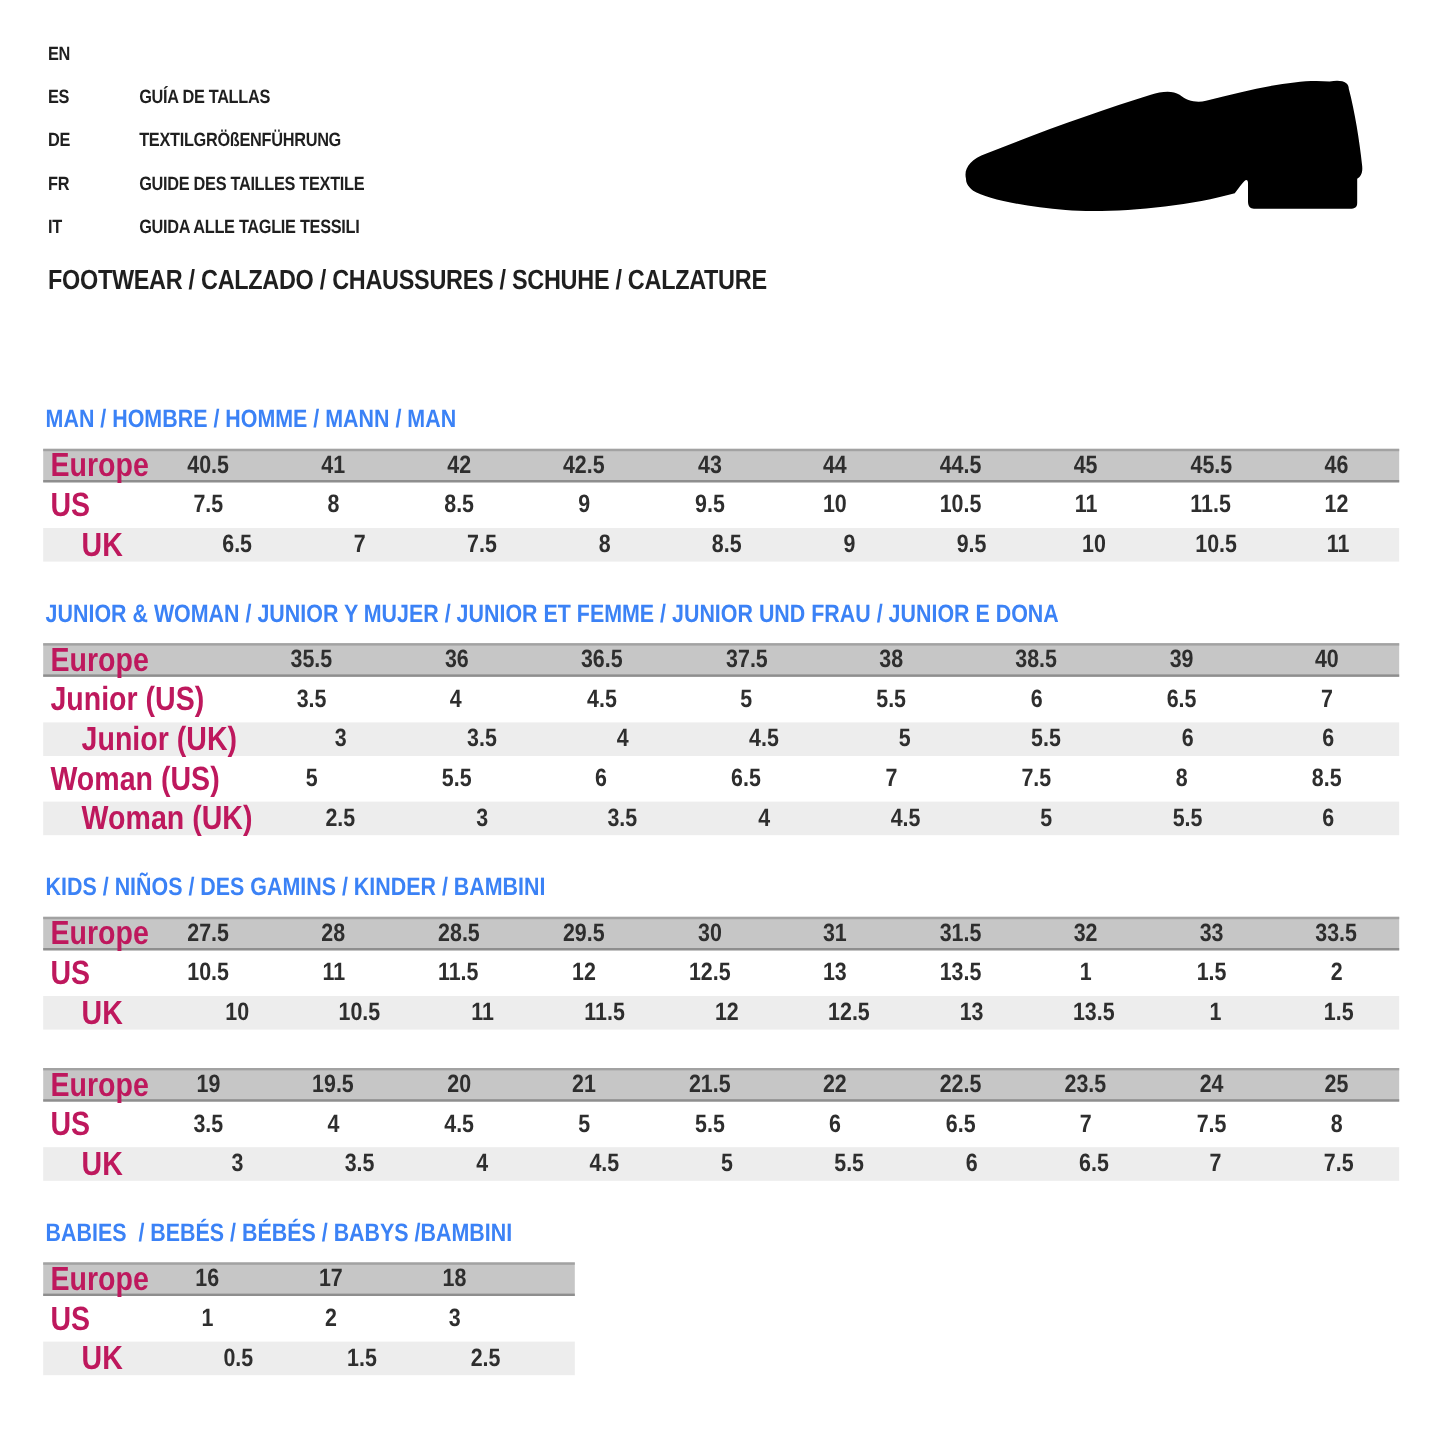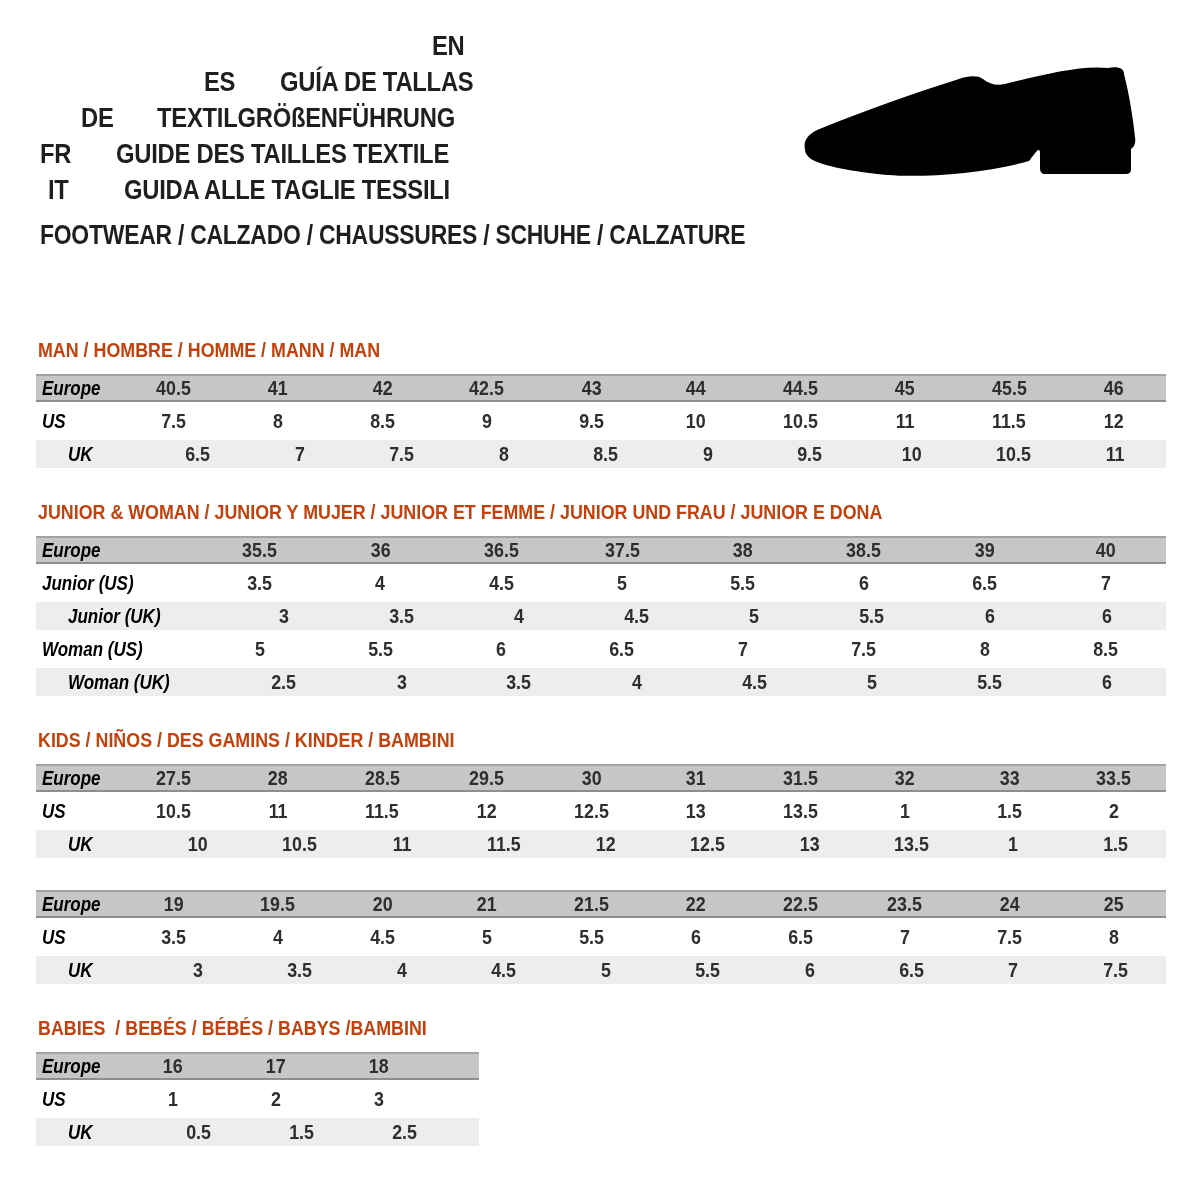--- a/index.html
+++ b/index.html
@@ -9,32 +9,32 @@
     font-family:"Liberation Sans",sans-serif;
     color:#1f1f1f;
     position:relative;
     overflow:hidden;
   }
   
   .cond{display:inline-block;transform:scaleX(0.85);transform-origin:0 50%;white-space:pre;}
   .cond-c{display:inline-block;transform:scaleX(0.85);transform-origin:50% 50%;white-space:pre;}
 
   .lang-list{position:absolute;top:28px;left:40px;}
-  .lang-row{display:flex;height:36px;align-items:center;font-weight:bold;font-size:28px;letter-spacing:-0.3px;justify-content:flex-end;}
+  .lang-row{display:flex;height:36px;align-items:center;font-weight:bold;font-size:16px;letter-spacing:-0.3px;}
   .lang-code{width:76px;flex:0 0 76px;}
-  .category-line{position:absolute;top:220px;left:40px;font-weight:bold;font-size:27px;letter-spacing:-0.3px;}
+  .category-line{position:absolute;top:220px;left:40px;font-weight:bold;font-size:23px;letter-spacing:-0.3px;}
   .shoe-wrap{position:absolute;top:60px;left:802px;width:340px;height:122px;}
 
   .tables-host{position:absolute;top:338px;left:36px;width:1130px;}
   .size-section{margin:0 0 32px 0;}
-  .section-title{margin:0 0 13px 2px;font-size:21px;font-weight:bold;line-height:23px;color:#c2410c;}
+  .section-title{margin:0 0 13px 2px;font-size:21px;font-weight:bold;line-height:23px;color:#3b82f6;}
   .t-row{display:flex;height:28px;align-items:center;margin-bottom:5px;box-sizing:border-box;}
   .t-row.header{background:var(--header-row-bg,#c6c6c6);border-top:2px solid var(--header-row-border-top,#a2a2a2);border-bottom:2px solid var(--header-row-border-bottom,#8e8e8e);}
   .t-row.stripe{background:var(--row-stripe-bg,#ededed);padding-left:26px;}
-  .cell-label{flex:0 0 85px;width:85px;padding-left:6px;box-sizing:border-box;font-size:20px;font-weight:bold;color:#000000;font-style:italic;}
+  .cell-label{flex:0 0 85px;width:85px;padding-left:6px;box-sizing:border-box;font-size:28px;font-weight:bold;color:#be185d;}
   .size-section.junior .cell-label{flex:0 0 163px;width:163px;}
   .cell-val{flex:1;text-align:center;font-size:21px;font-weight:bold;color:#2e2e2e;}
   .size-section.babies .t-row{width:443px;}
   .size-section.babies .cell-val{flex:0 0 103px;text-align:center;}
   .cell-spacer{flex:1;}
 </style>
 </head>
 <body>
 
 <div class="lang-list">

